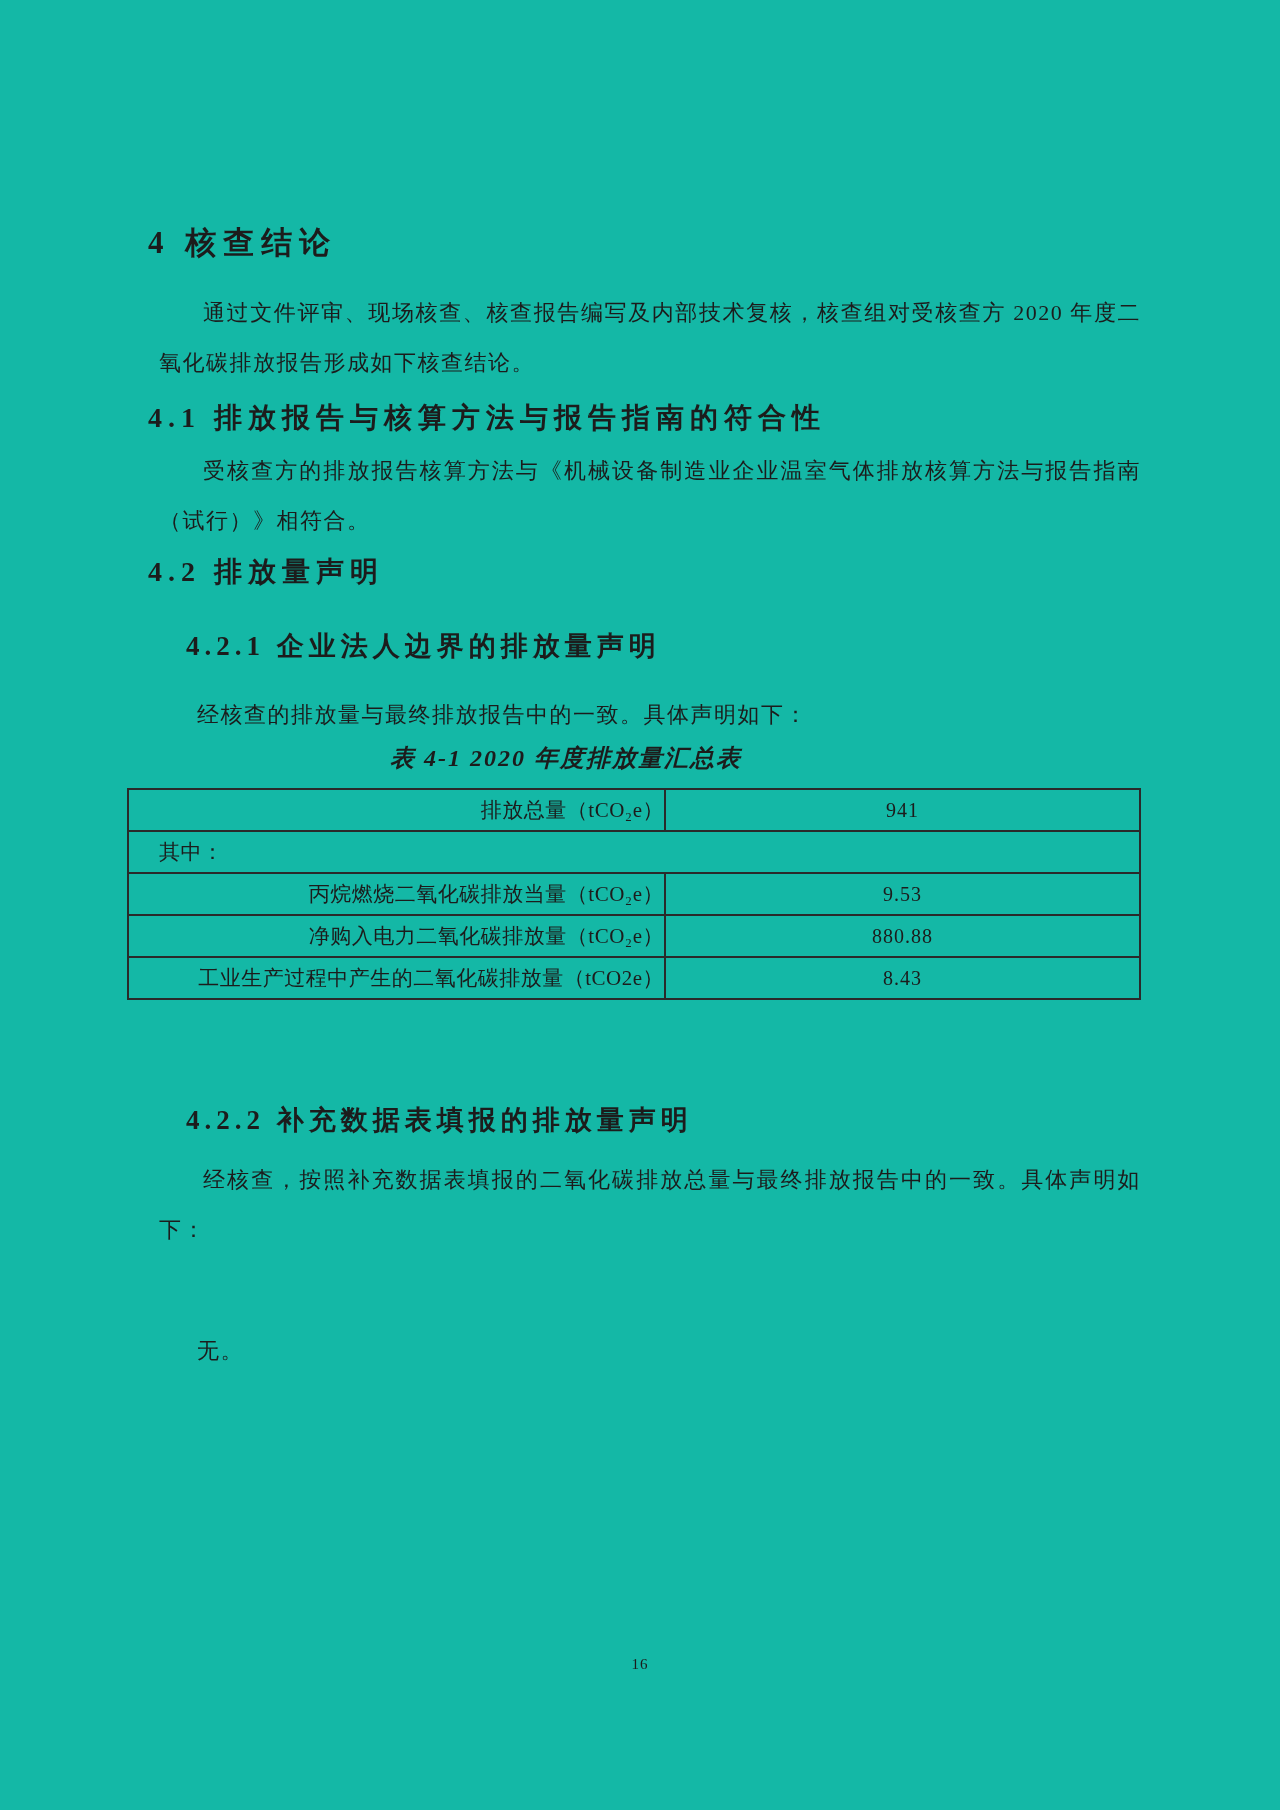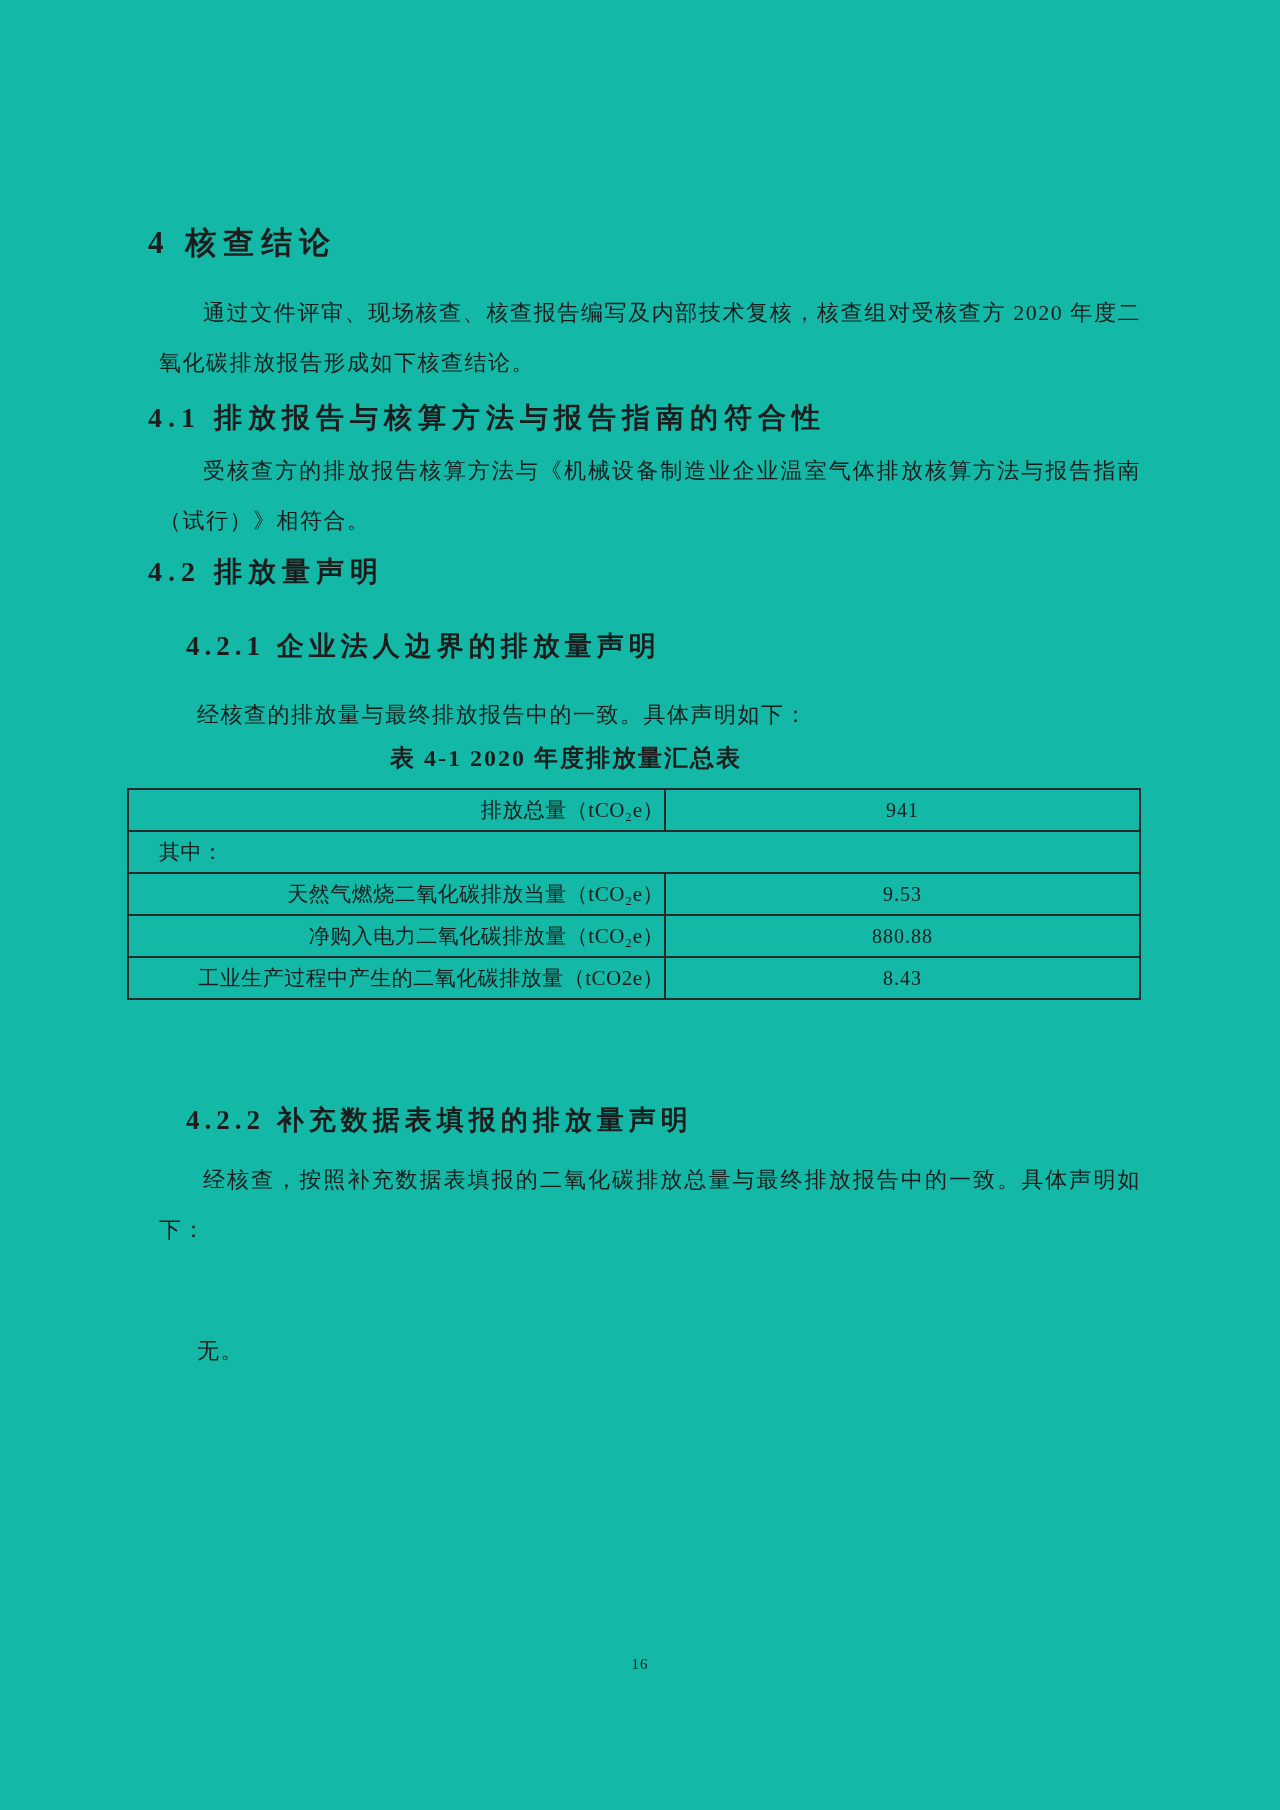--- a/index.html
+++ b/index.html
@@ -37,21 +37,21 @@
     text-align:justify;text-indent:2em;margin-left:11px;
   }
   .p-intro{top:288px;}
   .p-compliance{top:446px;}
   .p-legal{top:690px;text-indent:0;left:186px;width:944px;text-align:left;}
   .p-supp{top:1155px;}
   .p-none{top:1326px;text-indent:0;left:186px;width:400px;text-align:left;}
   .tbl-caption{
     left:148px;top:742px;width:836px;
     font-size:24px;font-weight:700;letter-spacing:2px;
-    text-align:center;white-space:nowrap;
+    text-align:center;white-space:nowrap;font-style:italic;
   }
   table.em{
     position:absolute;left:127px;top:788px;
     width:1014px;border-collapse:collapse;
     table-layout:fixed;
   }
   table.em td{
     border:2px solid #2a2a2a;
     height:40px;
     font-size:21px;letter-spacing:0.5px;
@@ -89,21 +89,21 @@
   <table class="em">
     <tbody>
         <tr>
       <td class="lbl">排放总量（tCO₂e）</td>
       <td class="val">941</td>
     </tr>
     <tr>
       <td class="span2" colspan="2">其中：</td>
     </tr>
     <tr>
-      <td class="lbl">天然气燃烧二氧化碳排放当量（tCO₂e）</td>
+      <td class="lbl">丙烷燃烧二氧化碳排放当量（tCO₂e）</td>
       <td class="val">9.53</td>
     </tr>
     <tr>
       <td class="lbl">净购入电力二氧化碳排放量（tCO₂e）</td>
       <td class="val">880.88</td>
     </tr>
     <tr>
       <td class="lbl">工业生产过程中产生的二氧化碳排放量（tCO2e）</td>
       <td class="val">8.43</td>
     </tr>

